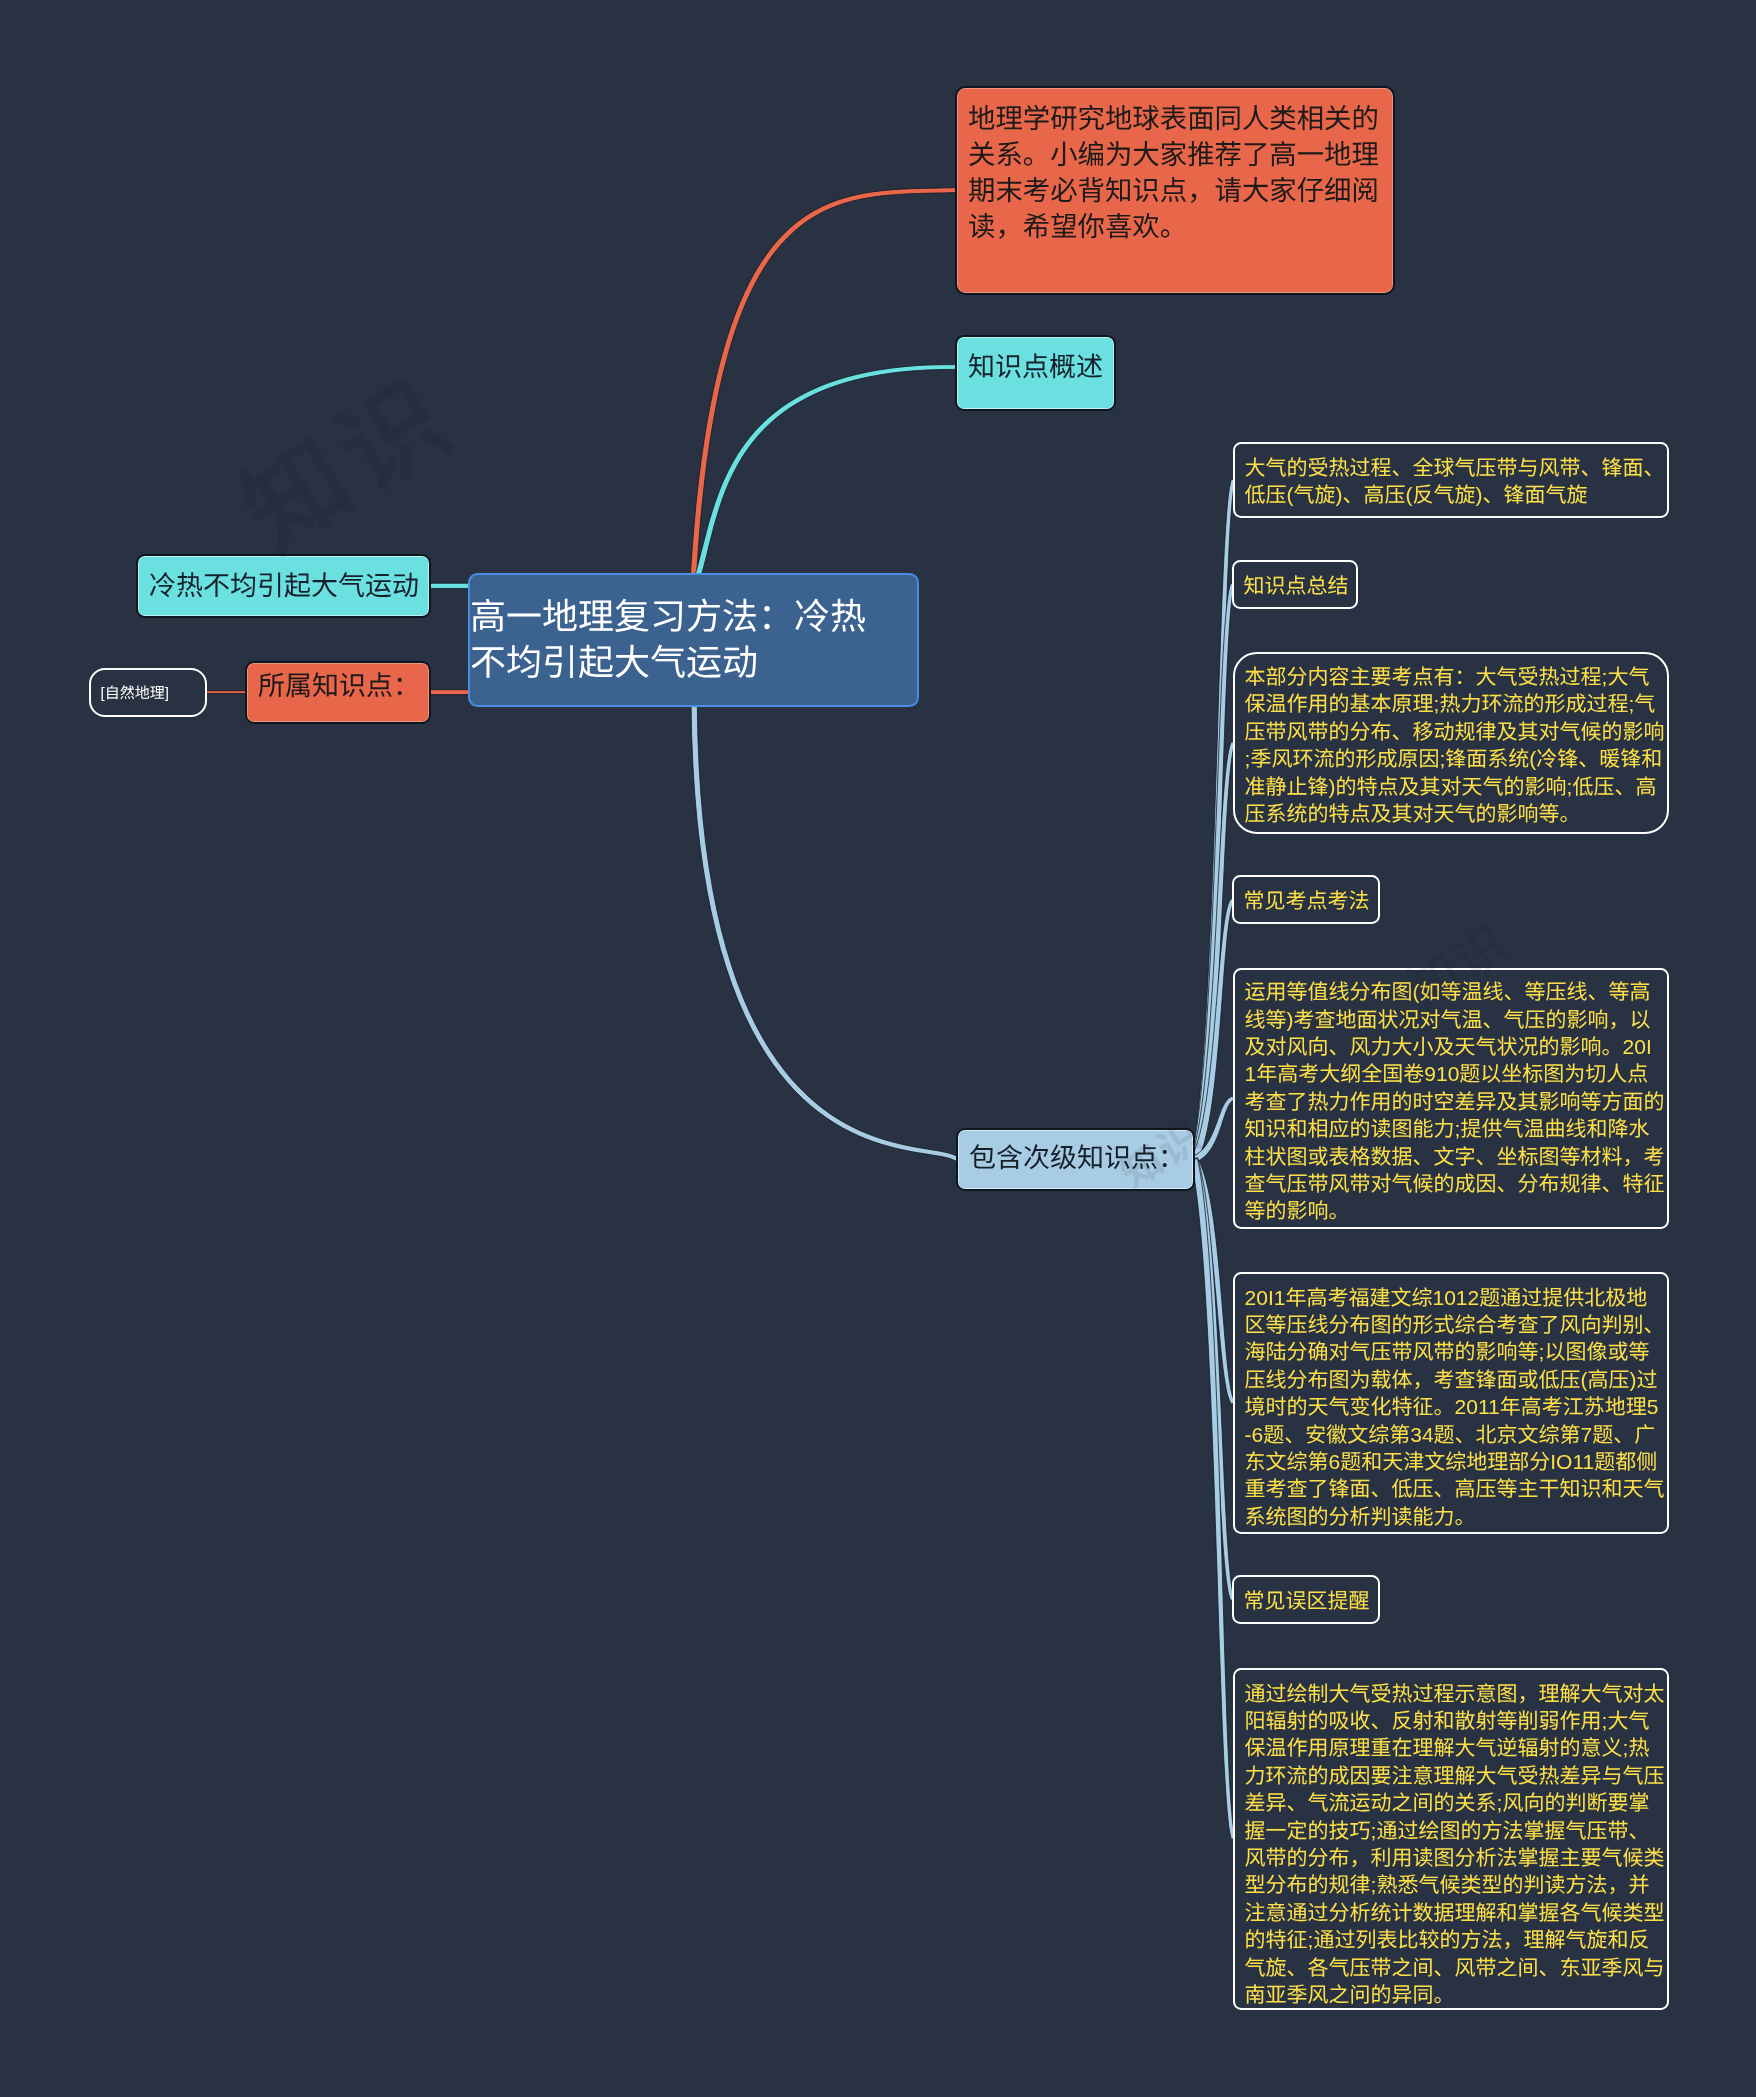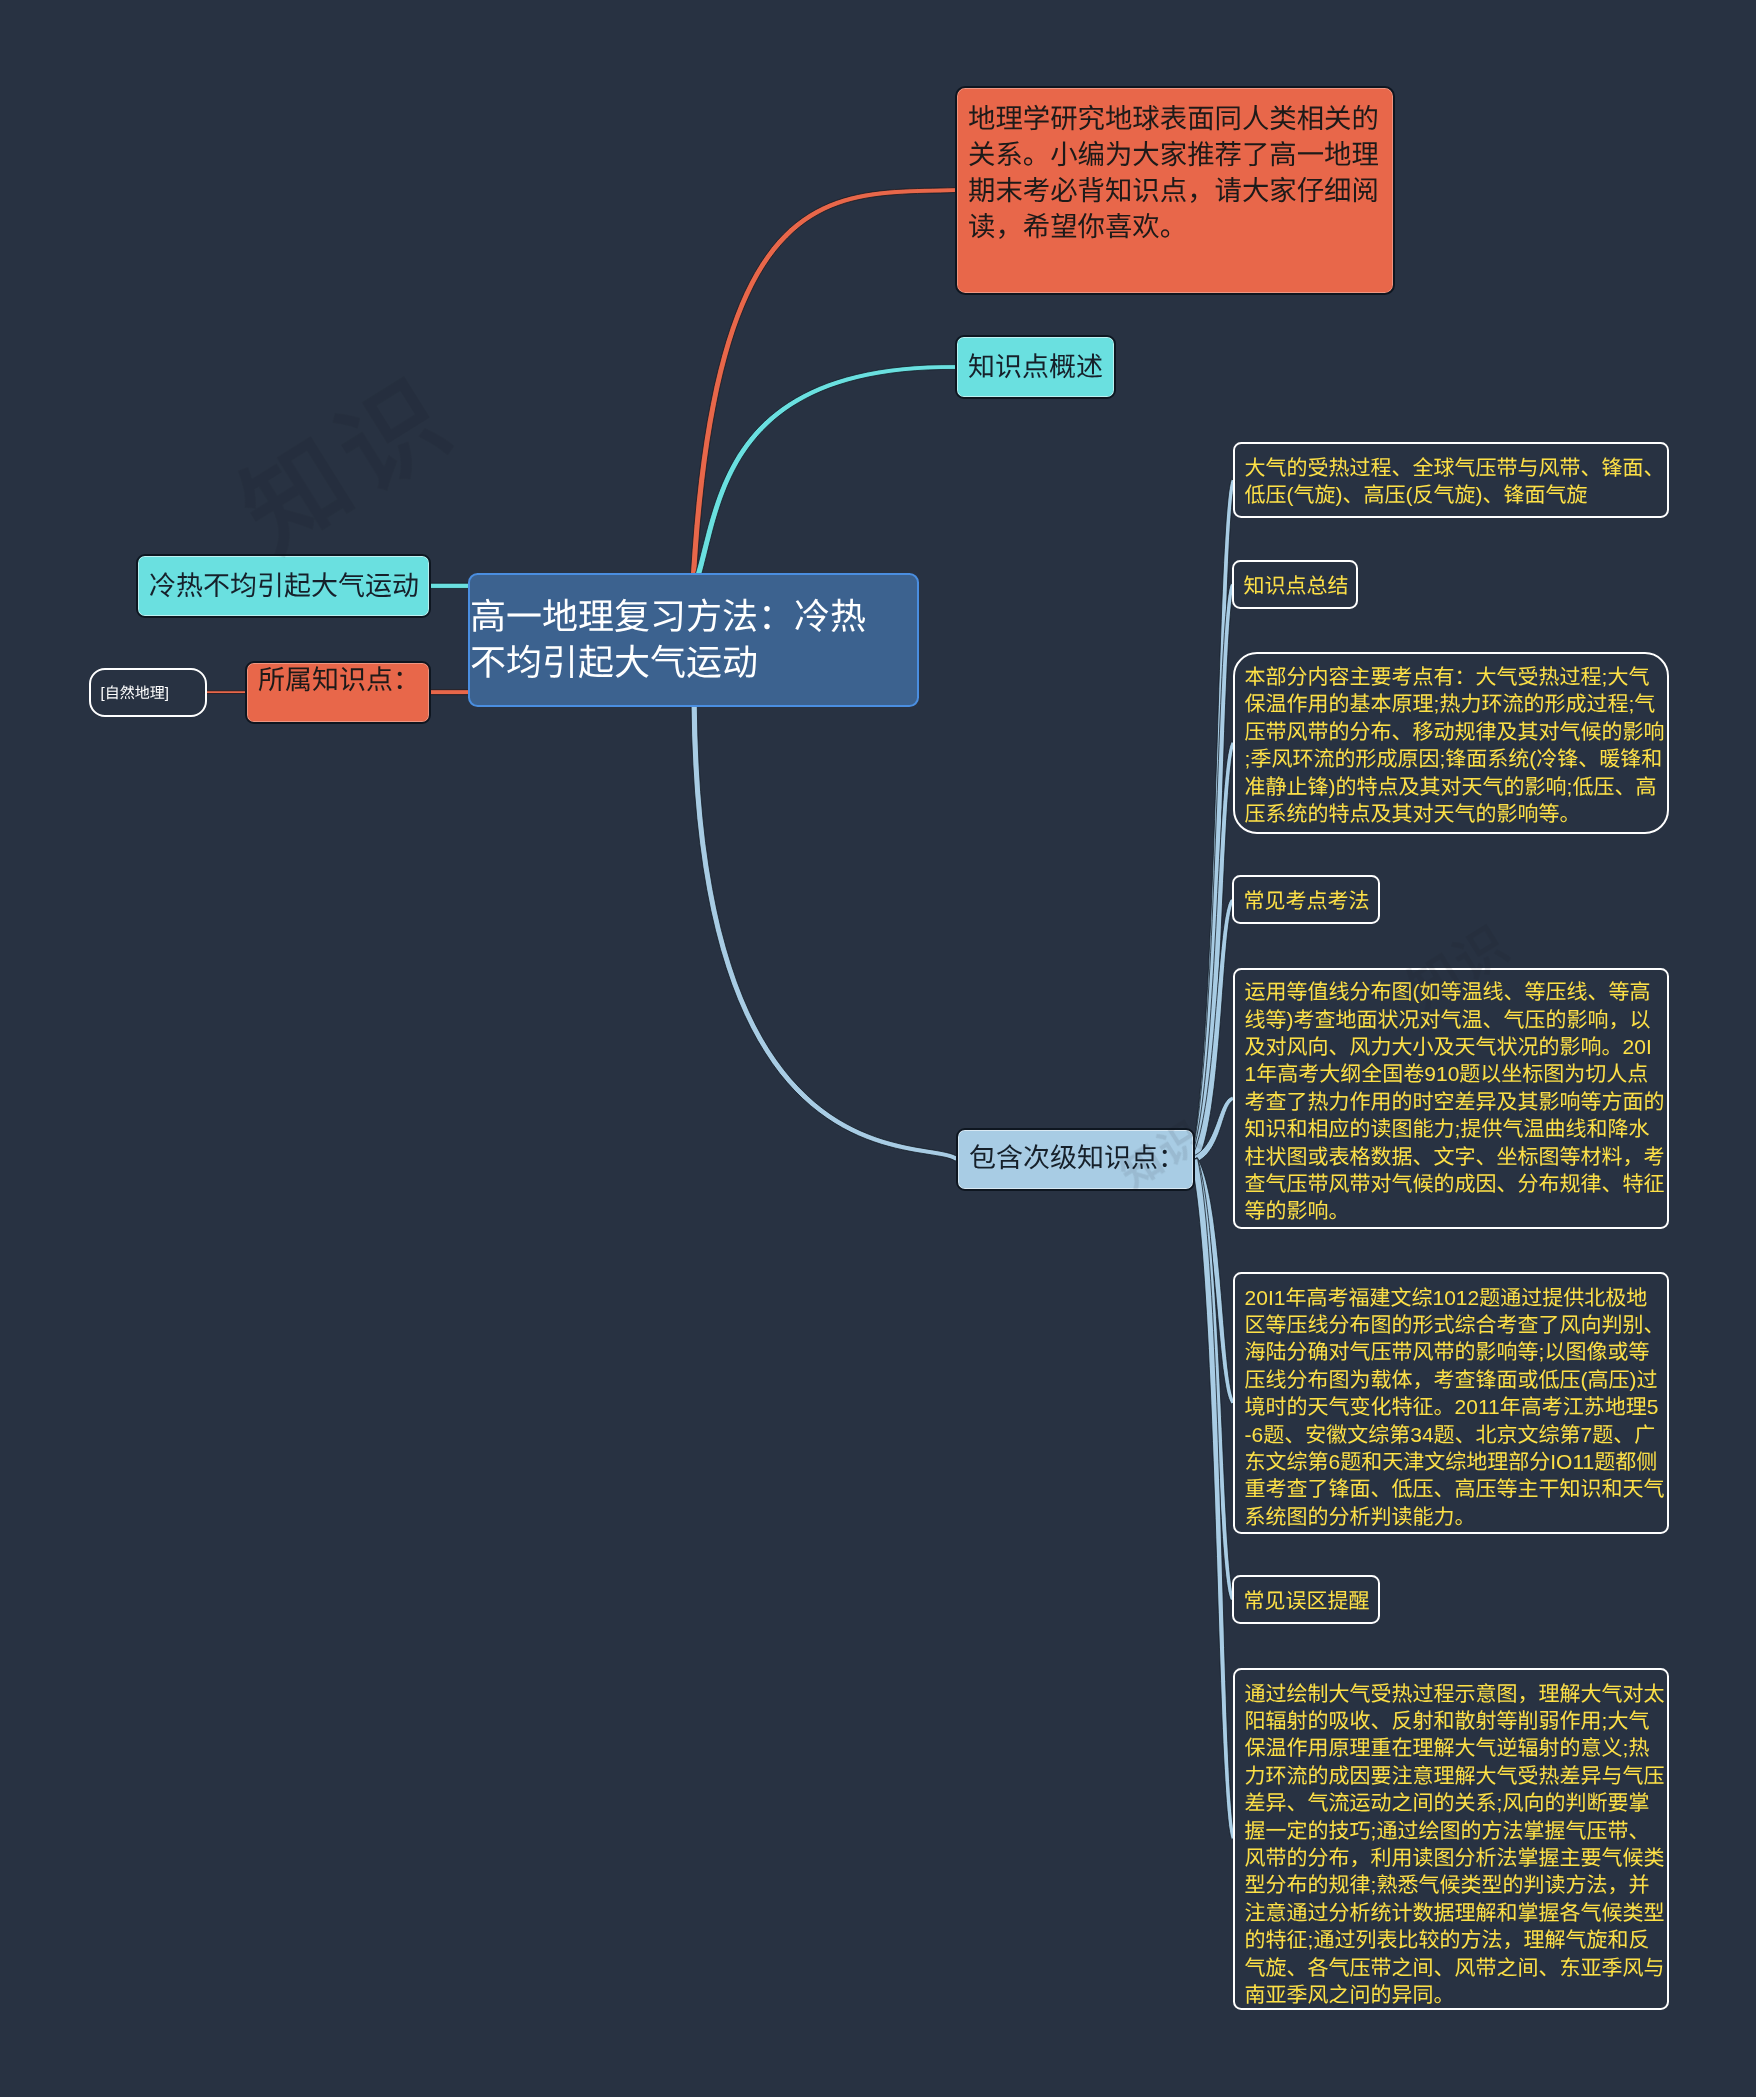--- a/index.html
+++ b/index.html
@@ -68,32 +68,32 @@
     </div>
   </div>
   <div class="node n-orangep" style="left:955px;top:86px;width:440px;height:209px;">
     <div class="txt" style="top:13px;">
       <span class="ln">地理学研究地球表面同人类相关的</span>
       <span class="ln">关系。小编为大家推荐了高一地理</span>
       <span class="ln">期末考必背知识点，请大家仔细阅</span>
       <span class="ln">读，希望你喜欢。</span>
     </div>
   </div>
-  <div class="node n-cyan" style="left:955px;top:335px;width:161px;height:64px;text-align:right;">
+  <div class="node n-cyan" style="left:955px;top:335px;width:161px;height:76px;text-align:right;">
     <div class="txt" style="top:13px;">
       <span class="ln">知识点概述</span>
     </div>
   </div>
   <div class="node n-cyan" style="left:136px;top:554px;width:295px;height:64px;">
     <div class="txt" style="top:13px;">
       <span class="ln">冷热不均引起大气运动</span>
     </div>
   </div>
   <div class="node n-orange" style="left:245px;top:661px;width:186px;height:63px;">
-    <div class="txt" style="top:0;">
+    <div class="txt" style="top:6px;">
       <span class="ln">所属知识点：</span>
     </div>
   </div>
   <div class="node n-outline" style="left:89px;top:668px;width:118px;height:49px;">
     <div class="txt" style="top:9px;">
       <span class="ln">[自然地理]</span>
     </div>
   </div>
   <div class="node n-lblue" style="left:956px;top:1128px;width:239px;height:63px;">
     <div class="txt" style="top:11px;">

